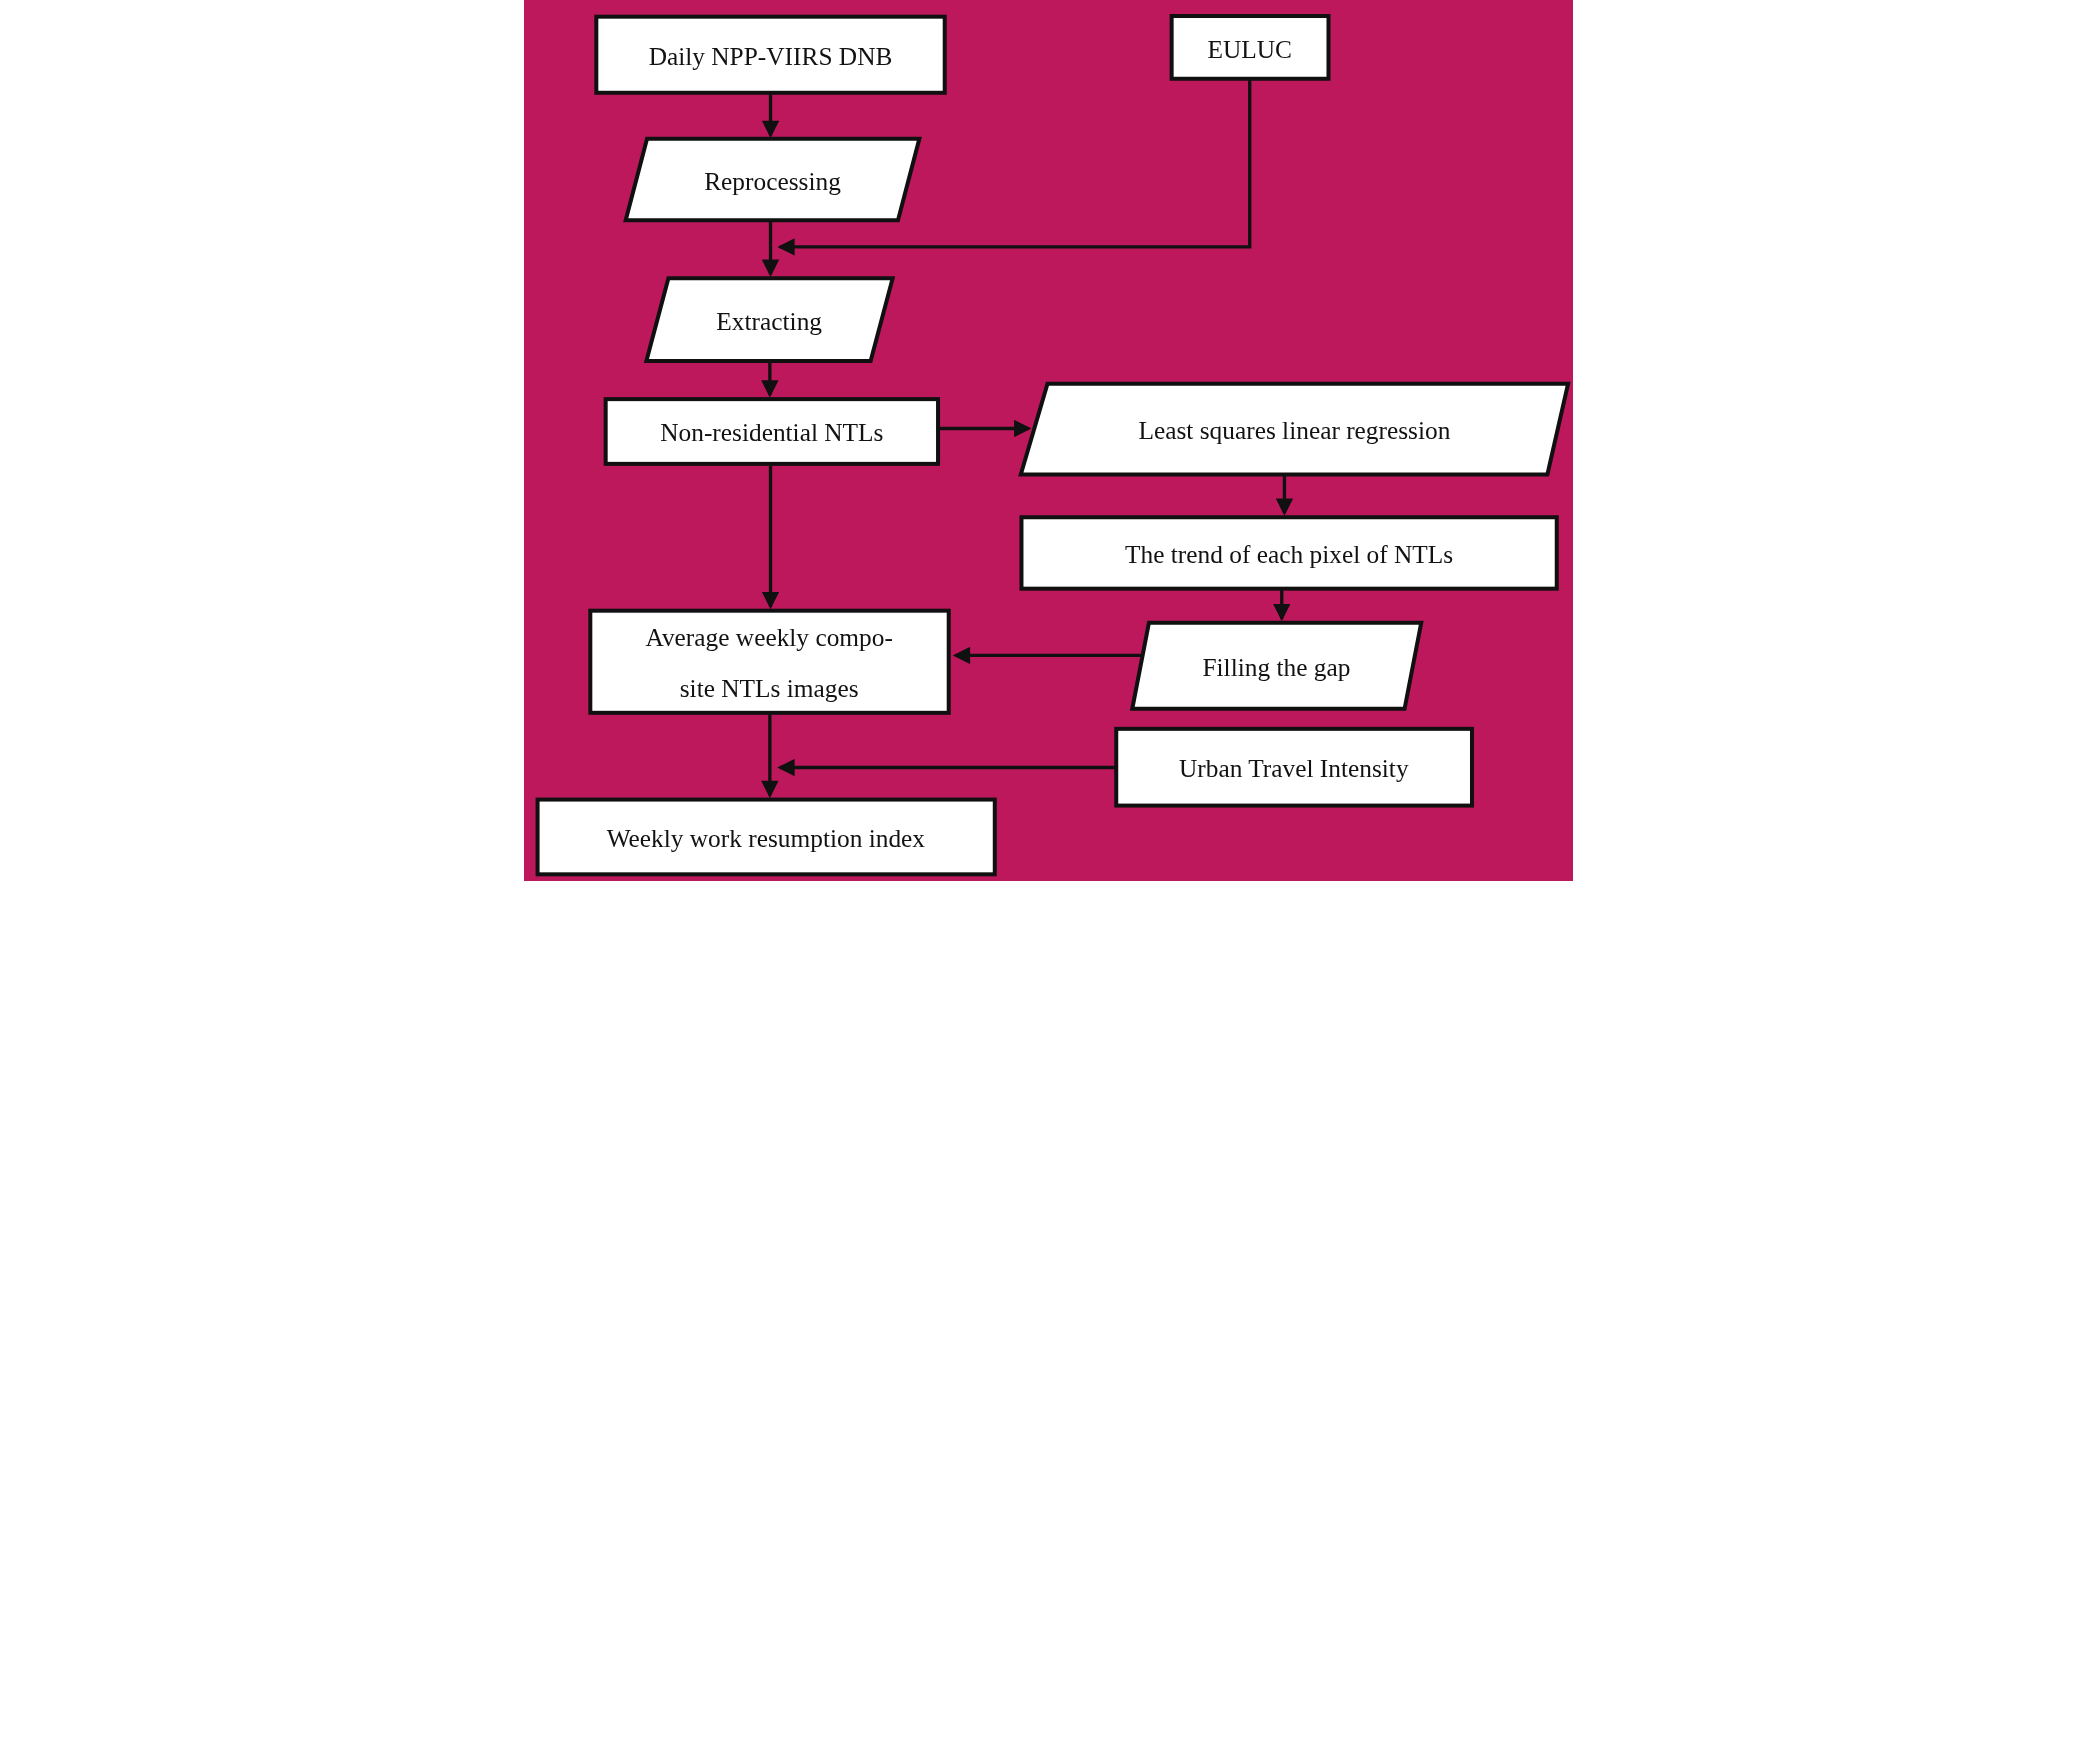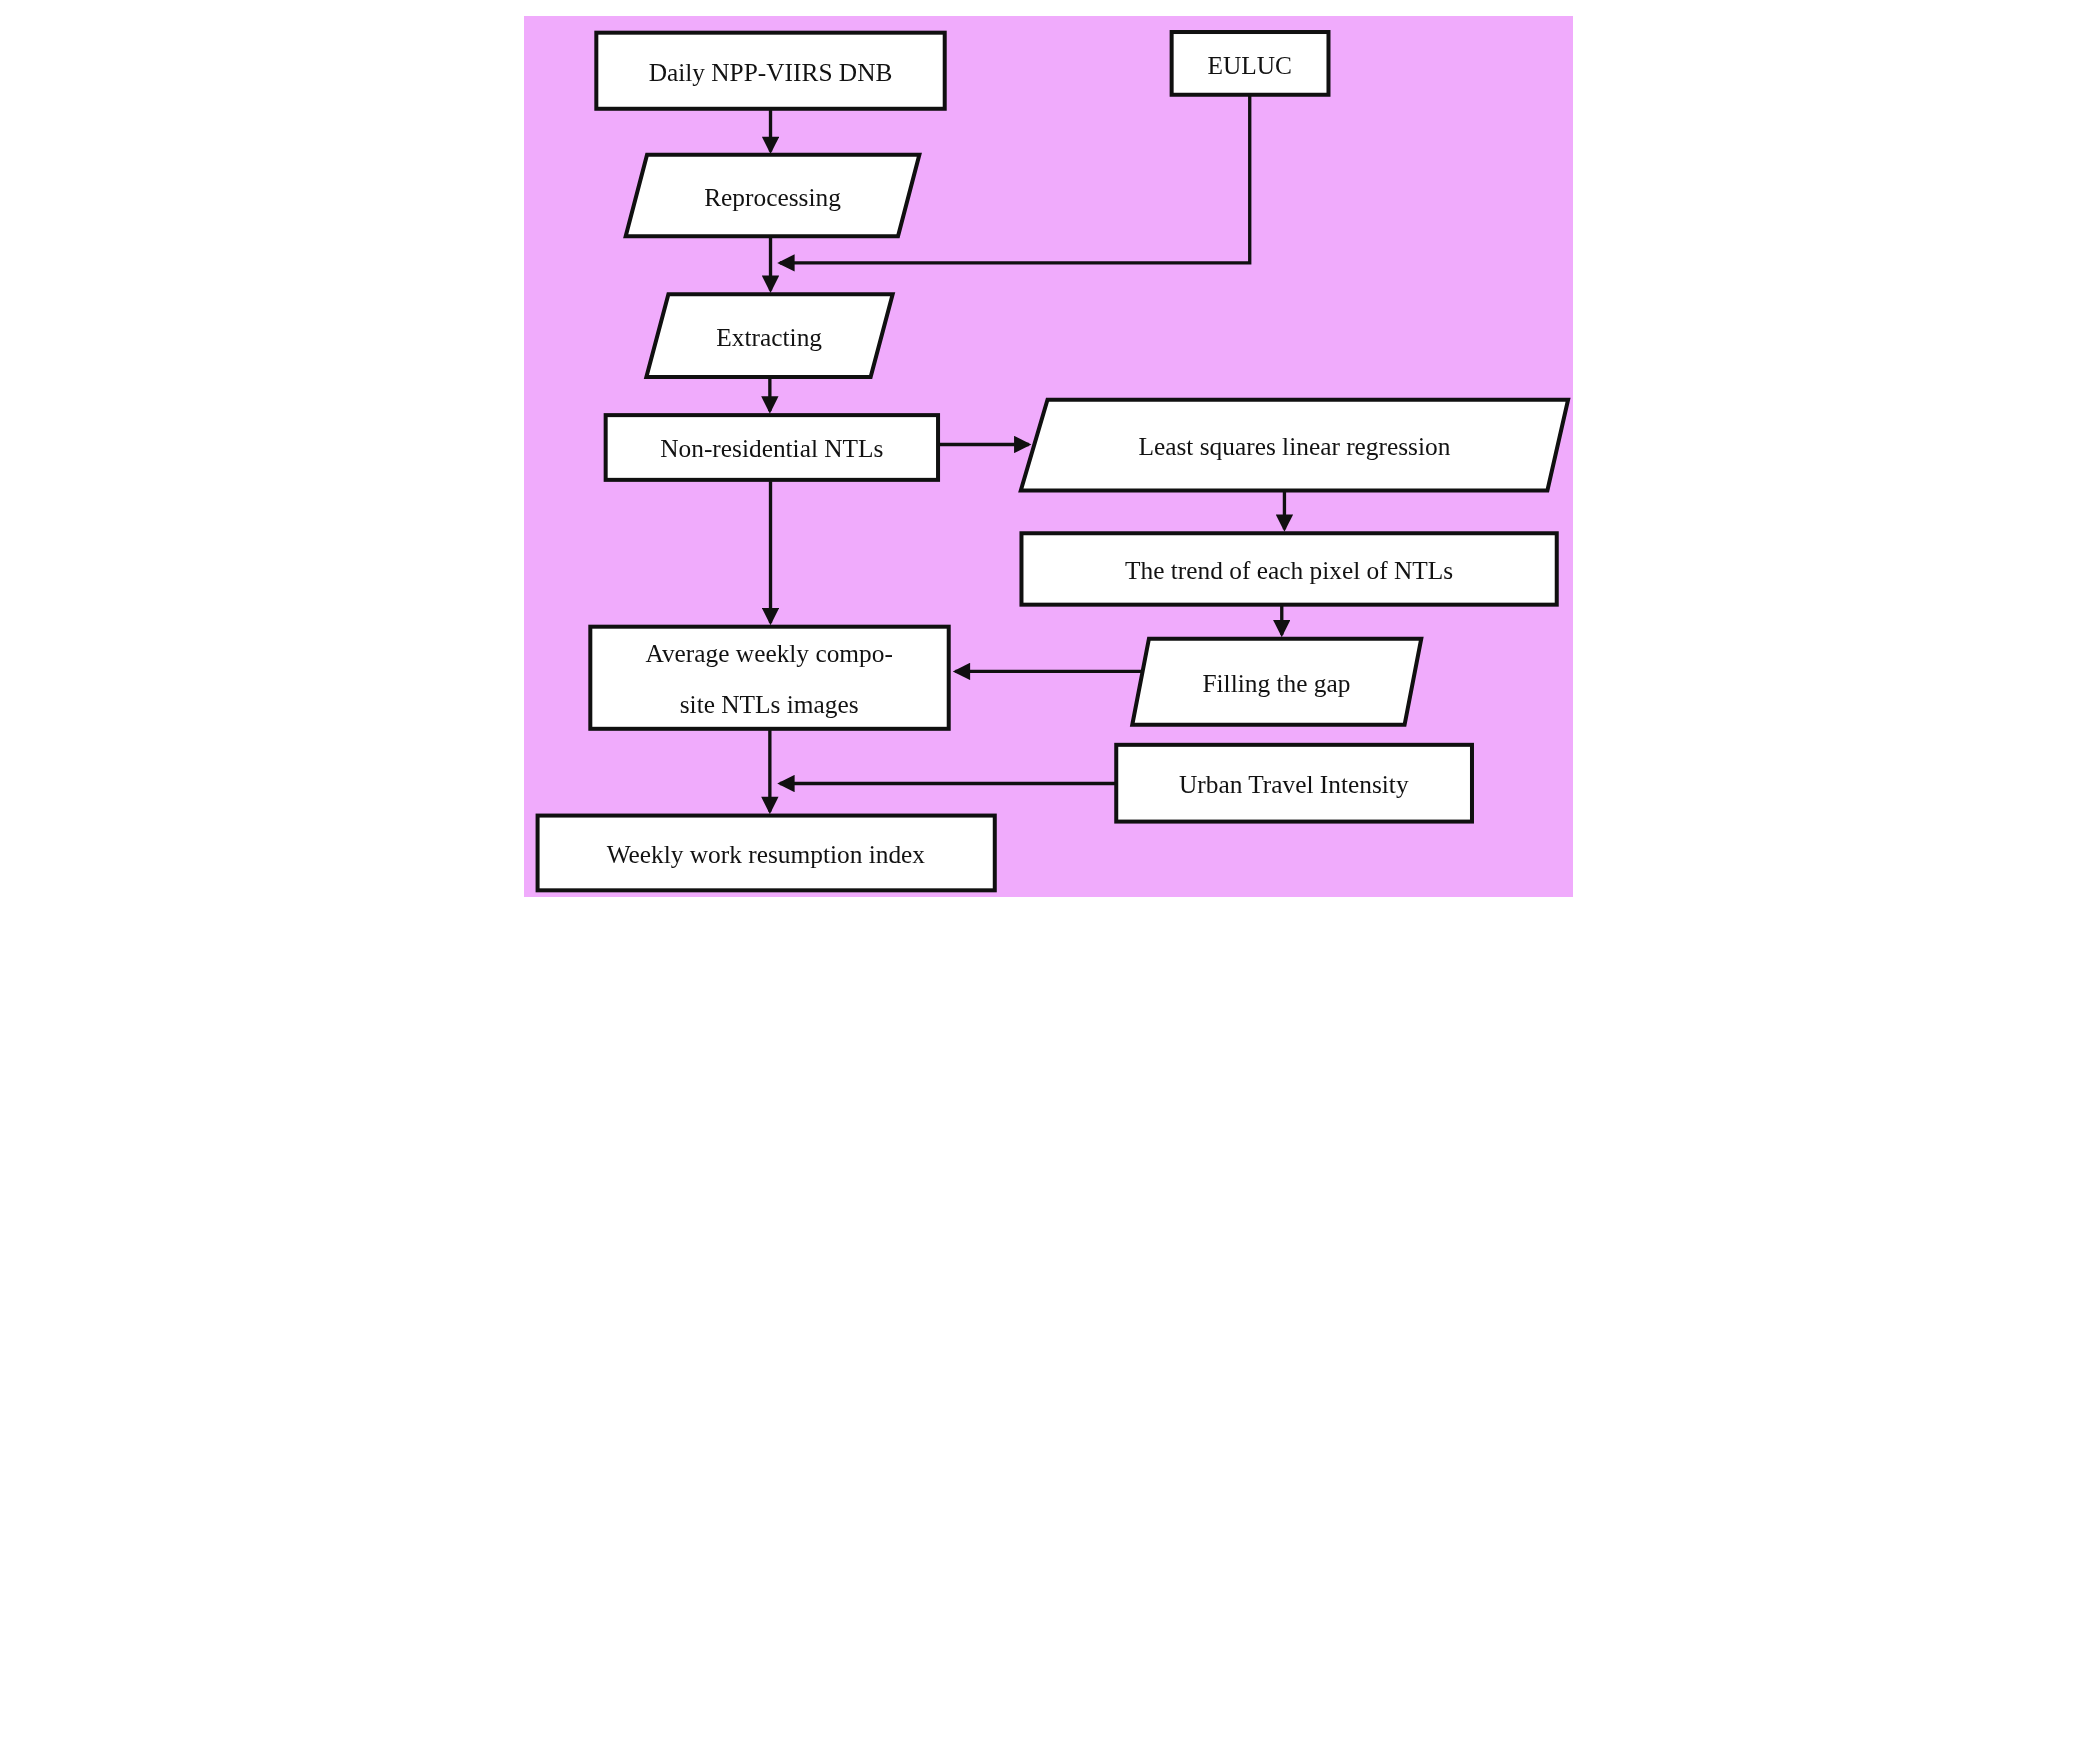--- a/index.html
+++ b/index.html
@@ -4,22 +4,22 @@
 <title>Flowchart</title>
 <style>
   html, body {
     margin: 0;
     padding: 0;
     background: #ffffff;
   }
   .page {
     width: 1049px;
     height: 881px;
-    margin: 16px auto;
-    background: #f0abfc;
+    margin: 0 auto;
+    background: #be185d;
   }
   svg { display: block; }
   .shape {
     fill: #ffffff;
     stroke: #101010;
     stroke-width: 6;
     stroke-linejoin: miter;
   }
   .edge {
     fill: none;

